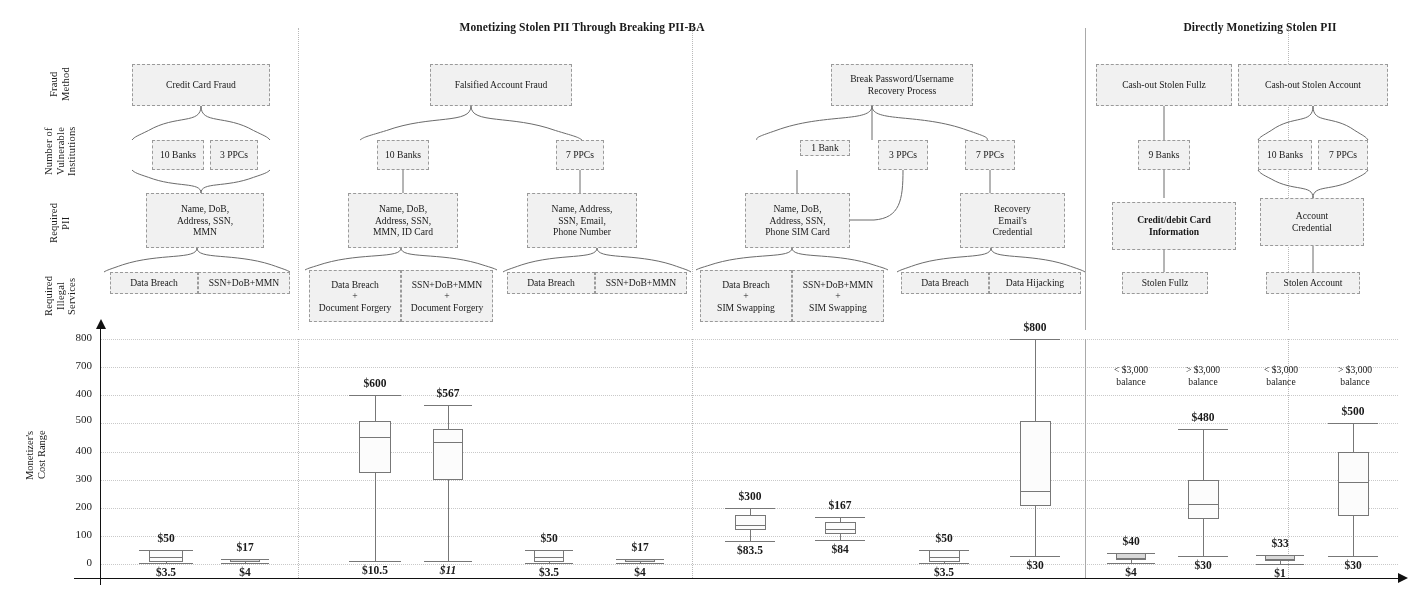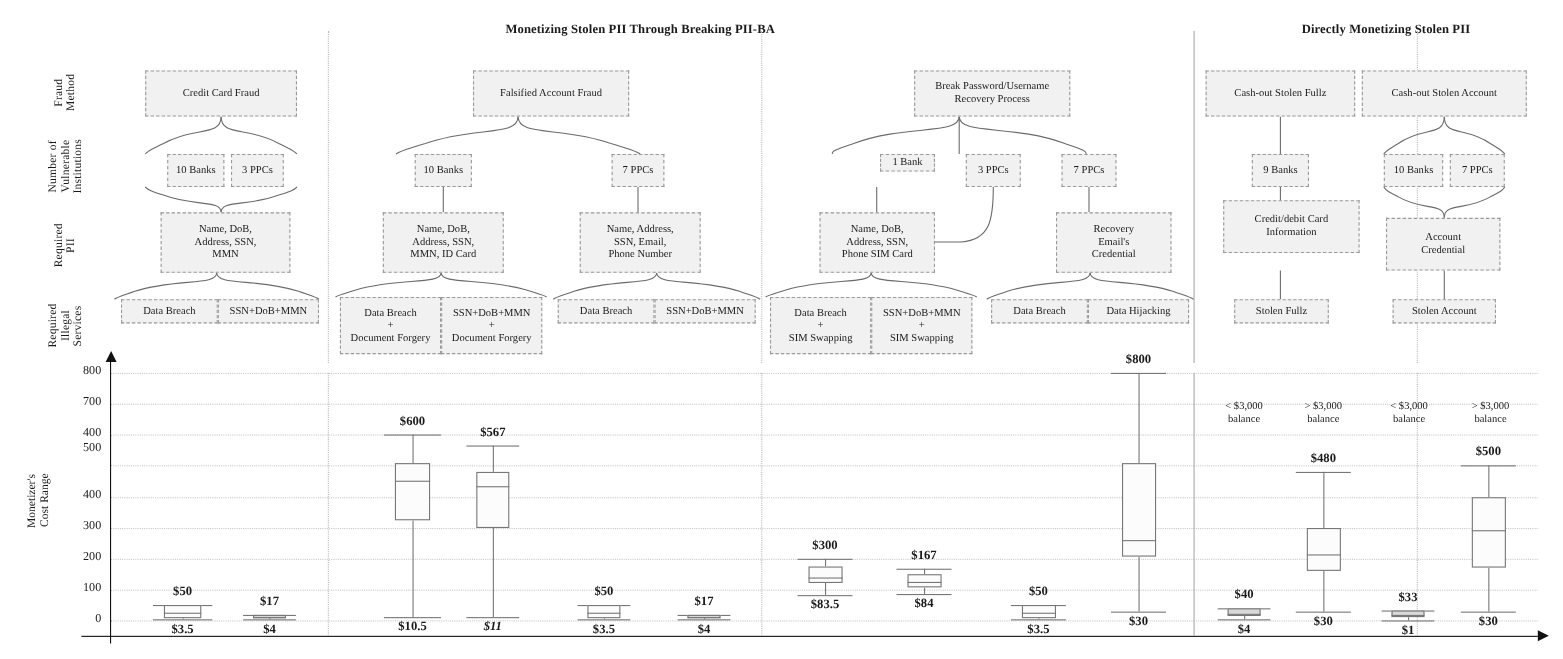--- a/index.html
+++ b/index.html
@@ -260,21 +260,21 @@
       <div class="node" style="left: 700px; top: 270px; width: 92px; height: 52px;"><span>Data Breach
 +
 SIM Swapping</span></div>
       <div class="node" style="left: 792px; top: 270px; width: 92px; height: 52px;"><span>SSN+DoB+MMN
 +
 SIM Swapping</span></div>
       <div class="node" style="left: 901px; top: 272px; width: 88px; height: 22px;"><span>Data Breach</span></div>
       <div class="node" style="left: 989px; top: 272px; width: 92px; height: 22px;"><span>Data Hijacking</span></div>
       <div class="node" style="left: 1096px; top: 64px; width: 136px; height: 42px;"><span>Cash-out Stolen Fullz</span></div>
       <div class="node" style="left: 1138px; top: 140px; width: 52px; height: 30px;"><span>9 Banks</span></div>
-      <div class="node" style="left: 1112px; top: 182px; width: 124px; height: 48px;"><span>Credit/debit Card
+      <div class="node" style="left: 1112px; top: 202px; width: 124px; height: 48px; font-weight: bold;"><span>Credit/debit Card
 Information</span></div>
       <div class="node" style="left: 1122px; top: 272px; width: 86px; height: 22px;"><span>Stolen Fullz</span></div>
       <div class="node" style="left: 1238px; top: 64px; width: 150px; height: 42px;"><span>Cash-out Stolen Account</span></div>
       <div class="node" style="left: 1258px; top: 140px; width: 54px; height: 30px;"><span>10 Banks</span></div>
       <div class="node" style="left: 1318px; top: 140px; width: 50px; height: 30px;"><span>7 PPCs</span></div>
       <div class="node" style="left: 1260px; top: 198px; width: 104px; height: 48px;"><span>Account
 Credential</span></div>
       <div class="node" style="left: 1266px; top: 272px; width: 94px; height: 22px;"><span>Stolen Account</span></div>
     </div>
   <div id="chart">
@@ -282,21 +282,21 @@
       <div class="ytick" style="left: 58px; top: 556px;">0</div>
       <div class="gridline" style="left: 100px; top: 535.875px; width: 1298px;"></div>
       <div class="ytick" style="left: 58px; top: 527.875px;">100</div>
       <div class="gridline" style="left: 100px; top: 507.75px; width: 1298px;"></div>
       <div class="ytick" style="left: 58px; top: 499.75px;">200</div>
       <div class="gridline" style="left: 100px; top: 479.625px; width: 1298px;"></div>
       <div class="ytick" style="left: 58px; top: 471.625px;">300</div>
       <div class="gridline" style="left: 100px; top: 451.5px; width: 1298px;"></div>
       <div class="ytick" style="left: 58px; top: 443.5px;">400</div>
       <div class="gridline" style="left: 100px; top: 423.375px; width: 1298px;"></div>
-      <div class="ytick" style="left: 58px; top: 401px;">500</div>
+      <div class="ytick" style="left: 58px; top: 413px;">500</div>
       <div class="gridline" style="left: 100px; top: 395.25px; width: 1298px;"></div>
       <div class="ytick" style="left: 58px; top: 387.25px;">400</div>
       <div class="gridline" style="left: 100px; top: 367.125px; width: 1298px;"></div>
       <div class="ytick" style="left: 58px; top: 359.125px;">700</div>
       <div class="gridline" style="left: 100px; top: 339px; width: 1298px;"></div>
       <div class="ytick" style="left: 58px; top: 331px;">800</div>
       <div class="axis-y" style="left: 100px; top: 327px; height: 258px;"></div>
       <div class="arrowhead" style="left: 95.5px; top: 319px; border-left: 5px solid transparent; border-right: 5px solid transparent; border-bottom: 10px solid rgb(17, 17, 17);"></div>
       <div class="axis-x" style="left: 74px; top: 578px; width: 1324px;"></div>
       <div class="arrowhead" style="left: 1398px; top: 573px; border-top: 5px solid transparent; border-bottom: 5px solid transparent; border-left: 10px solid rgb(17, 17, 17);"></div>

